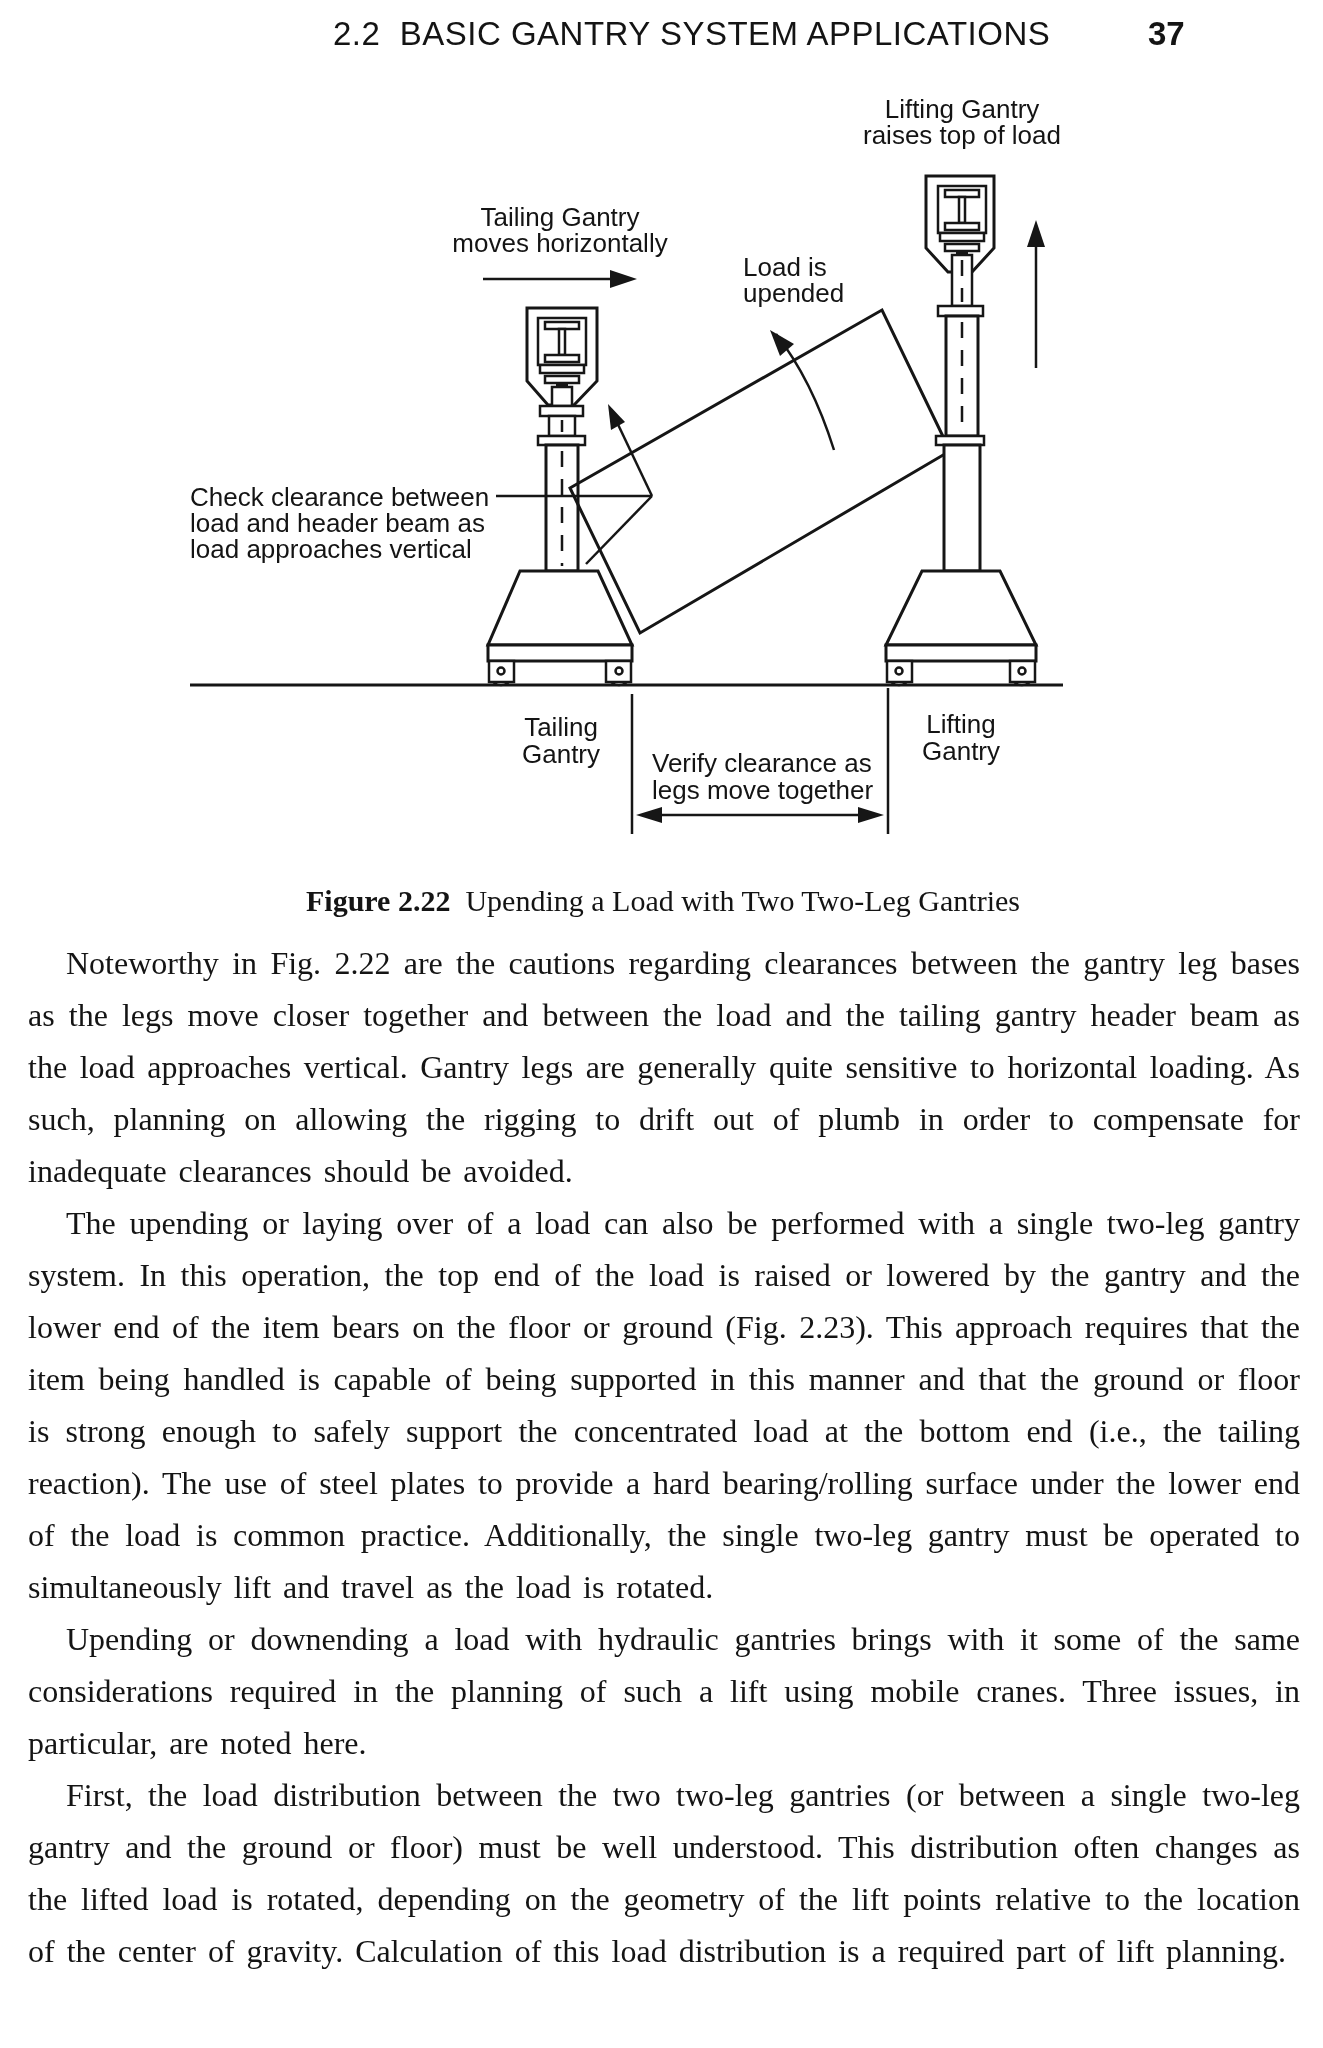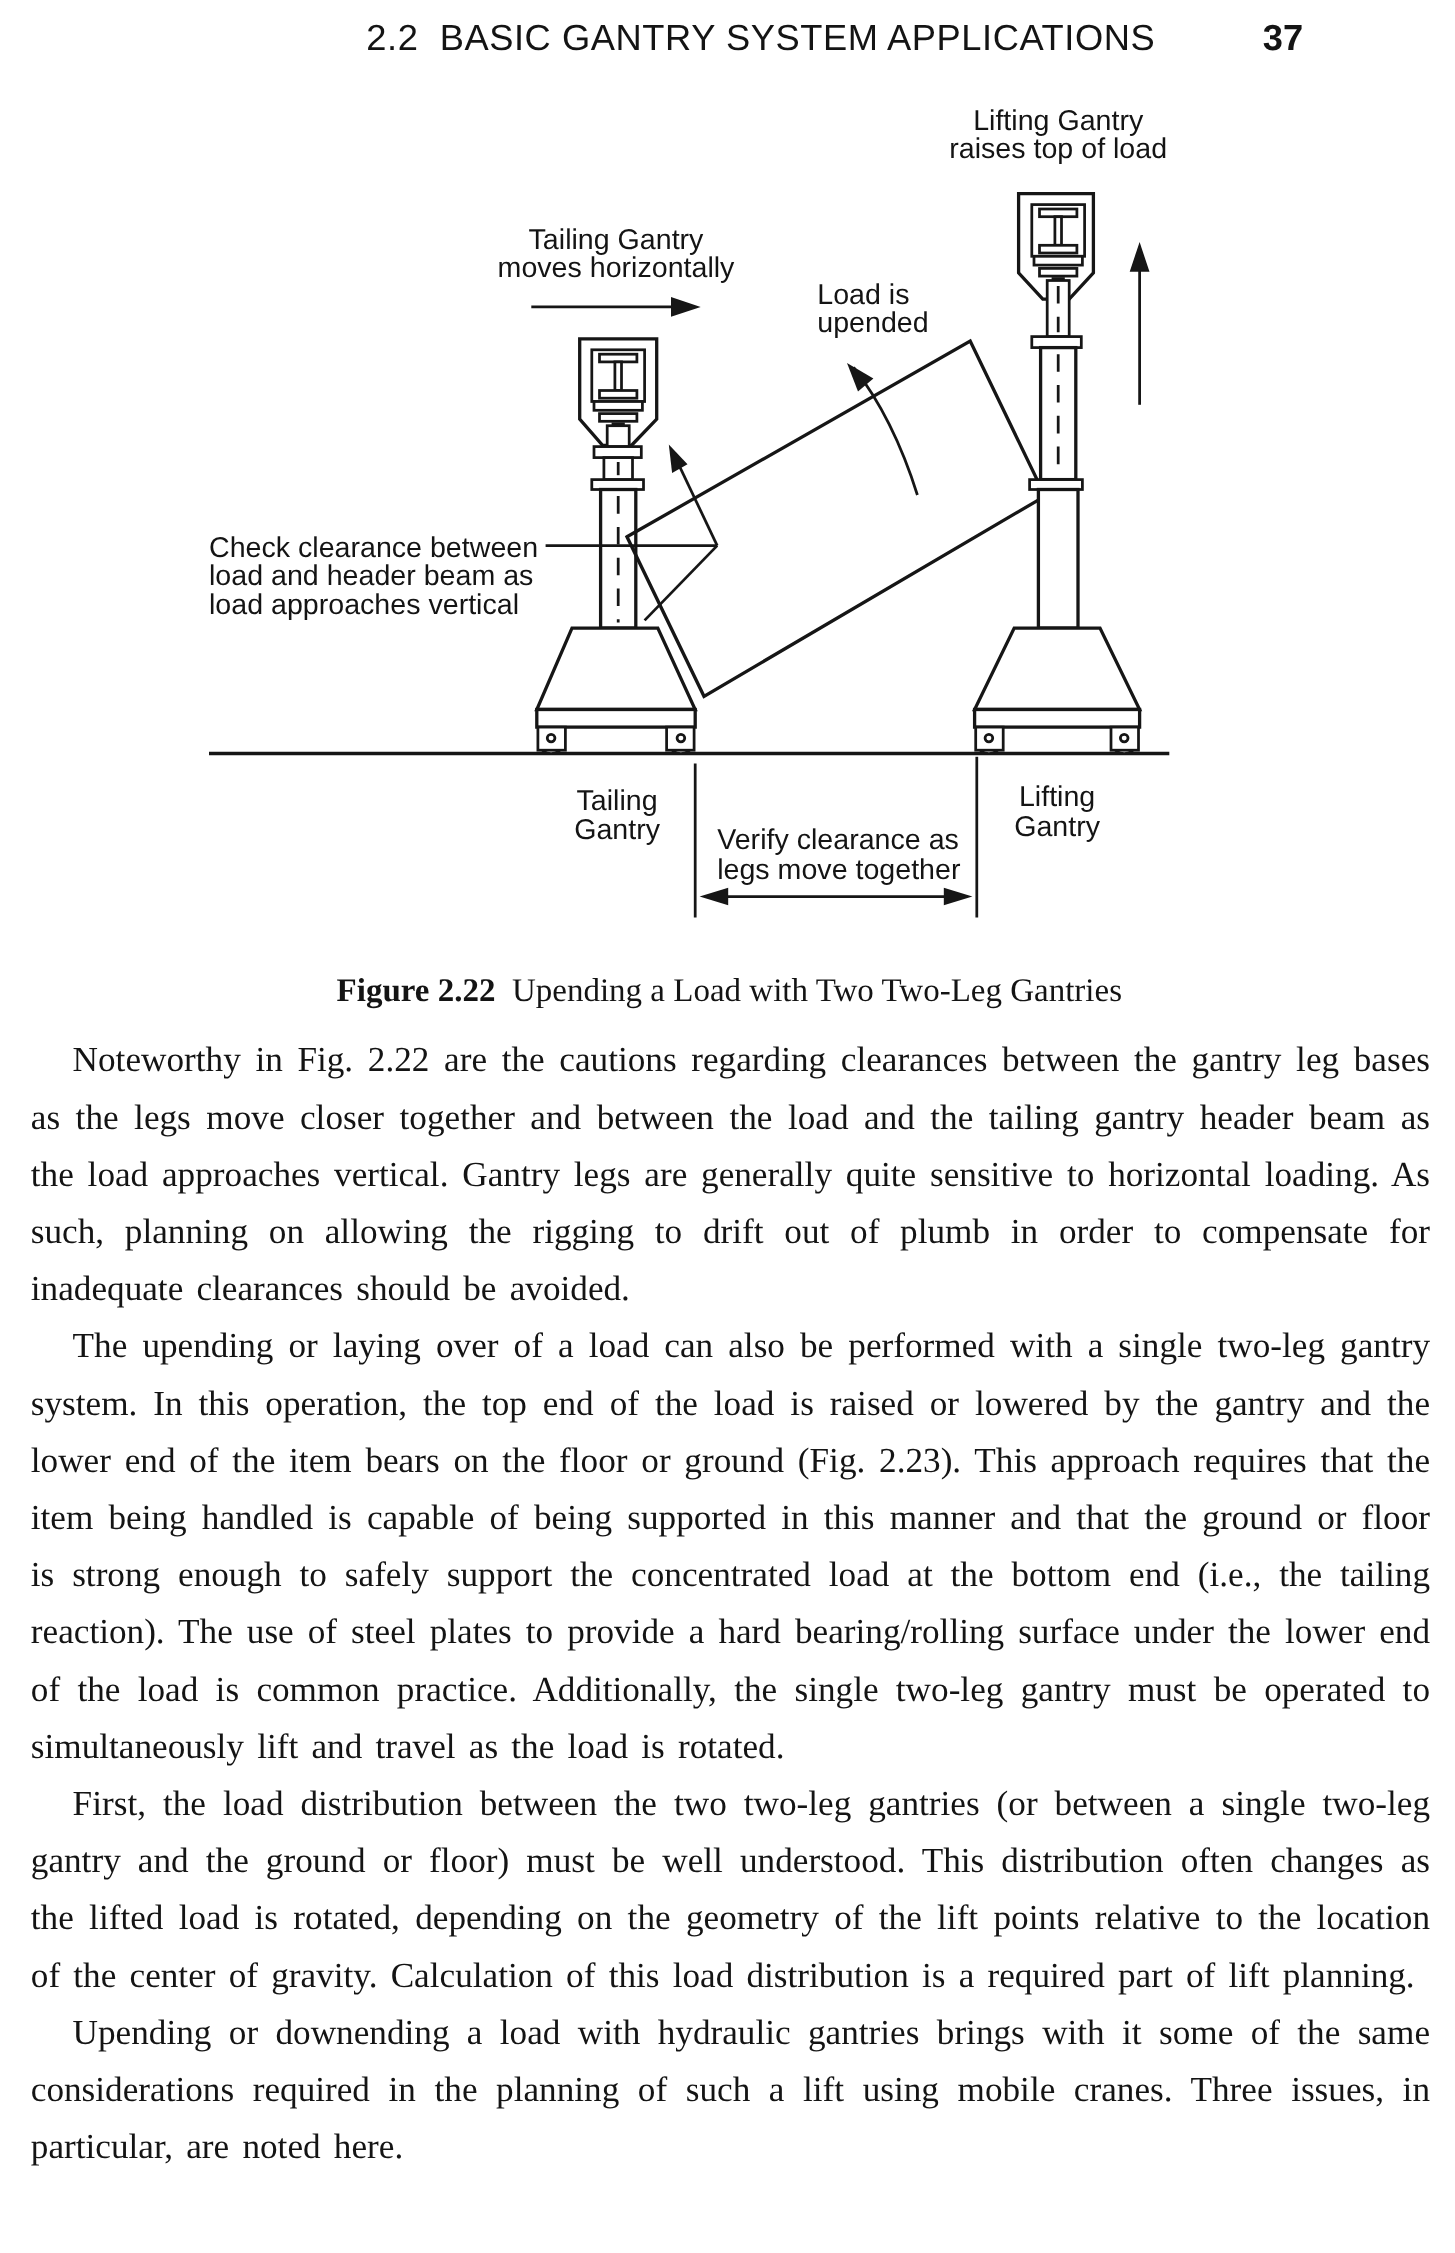--- a/index.html
+++ b/index.html
@@ -153,15 +153,15 @@
 </svg>
 </div>
 
 <div class="caption">
   <span class="cap-label">Figure 2.22</span><span class="cap-text">Upending a Load with Two Two-Leg Gantries</span>
 </div>
 
 <div class="bodytext">
   <p>Noteworthy in Fig. 2.22 are the cautions regarding clearances between the gantry leg bases as the legs move closer together and between the load and the tailing gantry header beam as the load approaches vertical.  Gantry legs are generally quite sensitive to horizontal loading.  As such, planning on allowing the rigging to drift out of plumb in order to compensate for inadequate clearances should be avoided.</p>
   <p>The upending or laying over of a load can also be performed with a single two-leg gantry system.  In this operation, the top end of the load is raised or lowered by the gantry and the lower end of the item bears on the floor or ground (Fig. 2.23).  This approach requires that the item being handled is capable of being supported in this manner and that the ground or floor is strong enough to safely support the concentrated load at the bottom end (i.e., the tailing reaction).  The use of steel plates to provide a hard bearing/rolling surface under the lower end of the load is common practice.  Additionally, the single two-leg gantry must be operated to simultaneously lift and travel as the load is rotated.</p>
+  <p>Upending or downending a load with hydraulic gantries brings with it some of the same considerations required in the planning of such a lift using mobile cranes.  Three issues, in particular, are noted here.</p>
   <p>First, the load distribution between the two two-leg gantries (or between a single two-leg gantry and the ground or floor) must be well understood.  This distribution often changes as the lifted load is rotated, depending on the geometry of the lift points relative to the location of the center of gravity.  Calculation of this load distribution is a required part of lift planning.</p>
-  <p>Upending or downending a load with hydraulic gantries brings with it some of the same considerations required in the planning of such a lift using mobile cranes.  Three issues, in particular, are noted here.</p>
 </div>
 
 </body></html>

